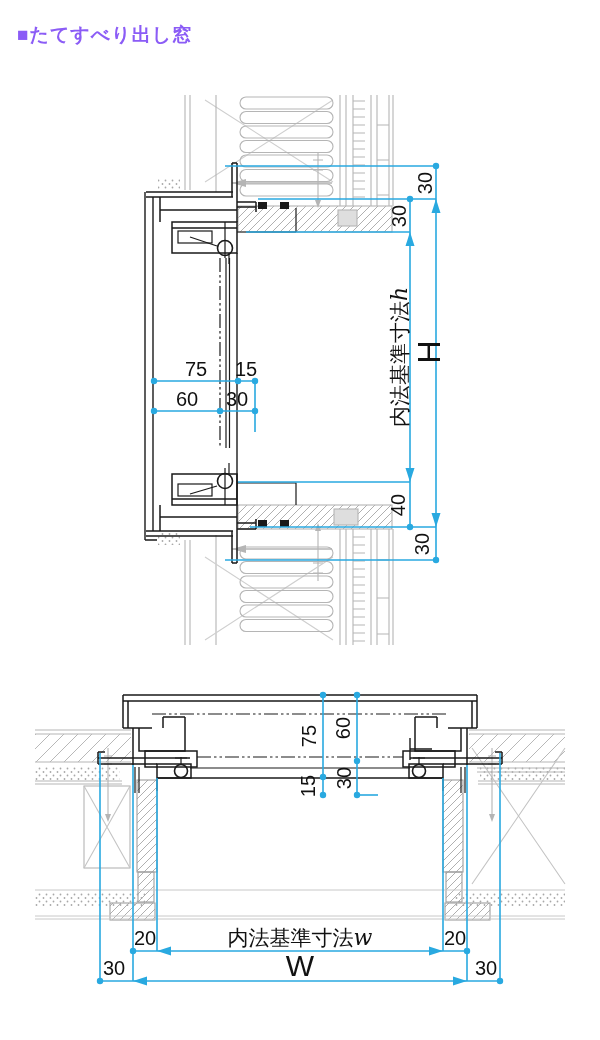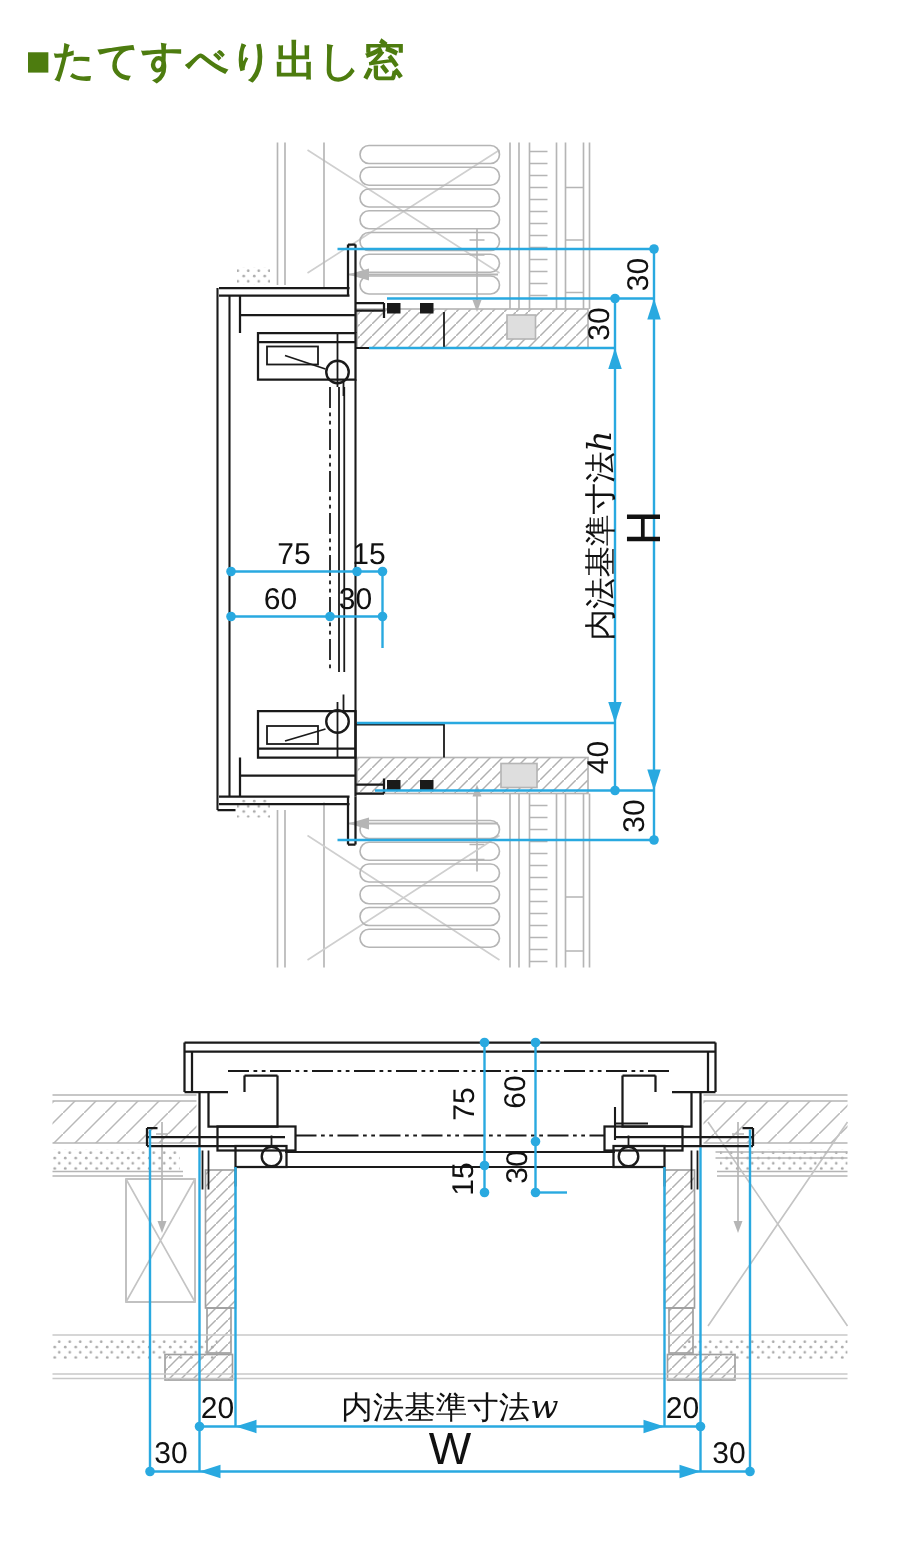--- a/index.html
+++ b/index.html
@@ -1,18 +1,18 @@
 <!DOCTYPE html>
 <html><head>
 <meta charset="utf-8">
 <style>
   html,body{margin:0;padding:0;background:#fff;}
   #stage{position:relative;width:600px;height:1040px;background:#ffffff;overflow:hidden;
          font-family:"Liberation Sans", sans-serif;}
-  #title{position:absolute;left:17px;top:22px;font-size:28px;font-weight:bold;color:#4d7c0f;
+  #title{position:absolute;left:17px;top:22px;font-size:19px;font-weight:bold;color:#8b5cf6;
          letter-spacing:1px;font-family:"Liberation Sans",sans-serif;}
   svg text{font-family:"Liberation Sans",sans-serif;fill:#111;}
   .dimnum{font-size:20px;}
   .kanji{font-size:21px;}
   .varchar{font-family:"DejaVu Serif",serif;font-style:italic;font-size:22px;}
   .big{font-size:32px;}
   .bigW{font-size:30px;}
 </style>
 </head>
 <body>

